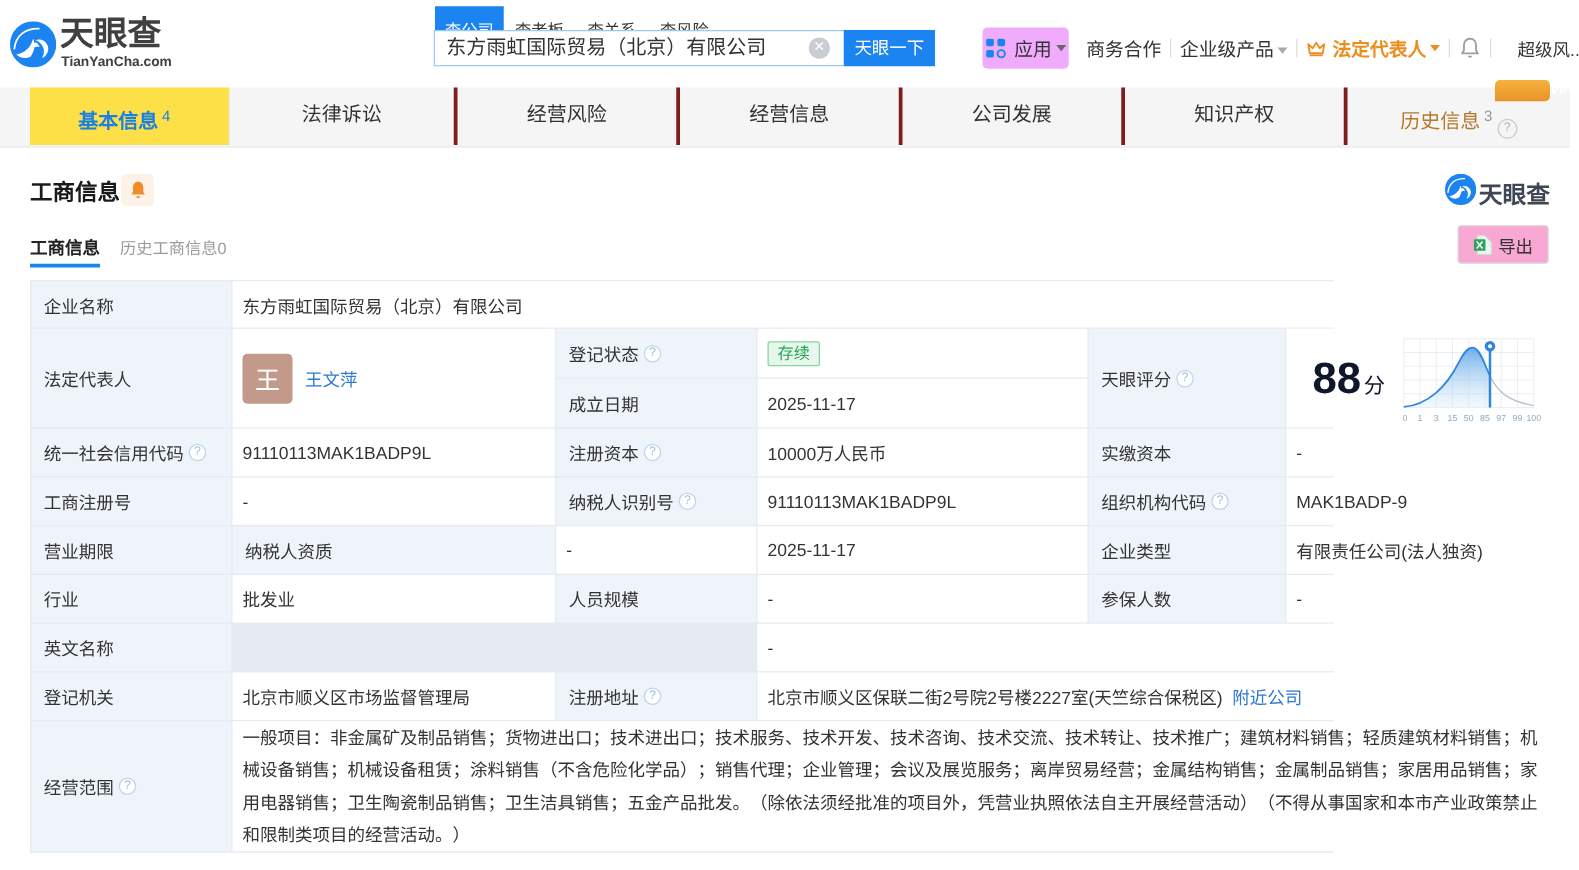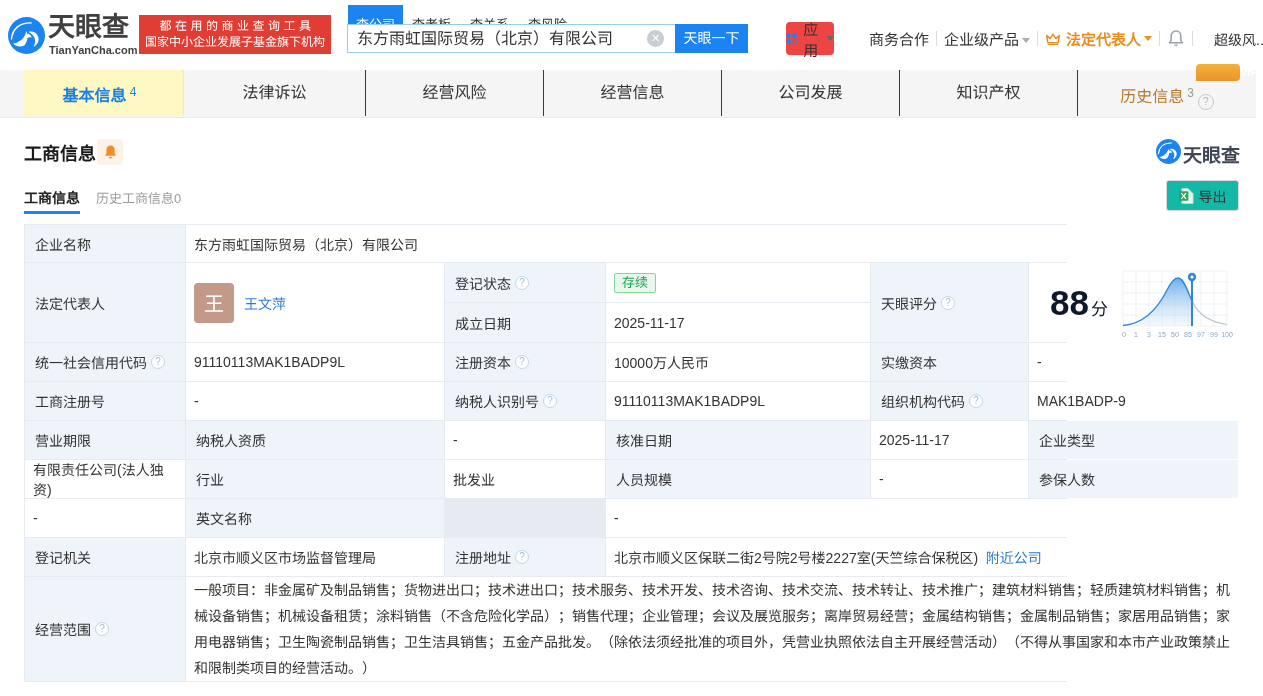--- a/index.html
+++ b/index.html
@@ -15,44 +15,44 @@
 .redbox .l1{padding-top:5px;font-size:12px;letter-spacing:3.5px;padding-left:4px;white-space:nowrap;}
 .redbox .l2{padding-top:4px;font-size:12px;letter-spacing:0;white-space:nowrap;}
 .stabs{position:absolute;left:348px;top:5px;height:20px;font-size:13px;}
 .stab{display:inline-block;padding:3px 0;margin-left:19px;color:#333;}
 .stab.on{padding:9px 8px;margin-left:0;}
 .stab.t2{margin-left:9px;}
 .stab.on{background:#1b84f0;color:#fff;}
 .sinput{position:absolute;left:347px;top:24px;width:328px;height:29px;border:1px solid #9ec9ef;border-right:none;background:#fff;font-size:16px;color:#333;line-height:27px;padding-left:9px;}
 .sclear{position:absolute;left:647px;top:30px;width:17px;height:17px;border-radius:50%;background:#c9cdd4;color:#fff;font-size:11px;text-align:center;line-height:17px;}
 .sbtn{position:absolute;left:675px;top:24px;width:73px;height:29px;background:#1b84f0;color:#fff;font-size:14px;text-align:center;line-height:29px;}
-.appchip{position:absolute;left:786px;top:22px;width:48px;height:33px;background:#ef4444;border-radius:4px;display:flex;align-items:center;justify-content:center;font-size:15px;color:#333;}
+.appchip{position:absolute;left:786px;top:22px;width:69px;height:33px;background:#f0abfc;border-radius:4px;display:flex;align-items:center;justify-content:center;font-size:15px;color:#333;}
 .hmenu{position:absolute;left:860px;top:22px;height:33px;display:flex;align-items:center;font-size:15px;color:#333;white-space:nowrap;}
 .hsep{width:1px;height:15px;background:#dcdcdc;margin:0 7px;}
 .caret{display:inline-block;width:0;height:0;border-left:4.5px solid transparent;border-right:4.5px solid transparent;border-top:5px solid #666;margin-left:3px;vertical-align:2px;}
 .caret.lt{border-top-color:#aaa;}
 .caret.or{border-top-color:#ec8d1f;}
 .vipword{color:#ec8d1f;font-weight:bold;}
 
 #nav{position:absolute;left:0;top:70px;width:1256px;height:48px;background:#f5f5f6;border-bottom:1px solid #e9e9e9;}
-.ntab{position:absolute;top:0;height:46px;line-height:46px;text-align:center;font-size:16px;color:#333;border-right:1px solid #7f1d1d;}
-.ntab.on{background:#fef9c3;color:#1b7fe4;font-weight:bold;border-right:1px solid #e8e8e8;padding-right:8px;font-family:Liberation Mono, monospace;}
+.ntab{position:absolute;top:0;height:46px;line-height:46px;text-align:center;font-size:16px;color:#333;border-right:3px solid #7f1d1d;}
+.ntab.on{background:#fde047;color:#1b7fe4;font-weight:bold;border-right:1px solid #e8e8e8;padding-right:8px;}
 .sup{font-size:12px;font-weight:normal;vertical-align:5px;margin-left:3px;}
 .hist{color:#b7792e;}
 .vipbadge{position:absolute;left:1196px;top:-6px;width:37px;height:17px;background:linear-gradient(180deg,#f5b13c,#e8942b);border-radius:4px 4px 4px 0;color:#fff;font-size:11px;font-weight:bold;font-style:italic;text-align:center;line-height:17px;padding-left:44px;}
 .qmark{display:inline-block;width:14px;height:14px;border:1px solid #c9c9c9;border-radius:50%;color:#b5b5b5;font-size:10px;line-height:12px;text-align:center;vertical-align:-2px;margin-left:4px;background:#fff;}
 .qmark.b{border-color:#bed6ea;color:#9fc0da;}
 
 .title{position:absolute;left:24px;top:139px;font-size:18px;font-weight:bold;color:#1a1a1a;}
 .bellbadge{position:absolute;left:97px;top:139px;width:26px;height:26px;background:#fdf2e7;border-radius:4px;display:flex;align-items:center;justify-content:center;}
 .minilogo-cn{position:absolute;left:1183px;top:140px;font-size:19px;font-weight:bold;color:#3f4654;}
 .subtab1{position:absolute;left:24px;top:187px;font-size:14px;color:#222;font-weight:bold;}
 .subtab1 .uline{position:absolute;left:0;top:24px;width:56px;height:3px;background:#1b84f0;}
 .subtab2{position:absolute;left:96px;top:188px;font-size:13px;color:#9b9b9b;}
-.expbtn{position:absolute;left:1166px;top:180px;width:73px;height:31px;border:1px solid #d9d9d9;border-radius:3px;background:#14b8a6;display:flex;align-items:center;justify-content:center;font-size:14px;color:#333;}
+.expbtn{position:absolute;left:1166px;top:180px;width:73px;height:31px;border:1px solid #d9d9d9;border-radius:3px;background:#f9a8d4;display:flex;align-items:center;justify-content:center;font-size:14px;color:#333;}
 
 #tbl{position:absolute;left:24px;top:224px;width:1043px;background:#e6ebf1;border:1px solid #e6ebf1;display:grid;grid-template-columns:160px 258px 160px 264px 157px 209px;grid-template-rows:37px 39px 39px 38px 38px 38px 38px 38px 38px 104px;gap:1px;font-size:14px;}
 #tbl>div{background:#fff;display:flex;align-items:center;padding:0 8px;color:#333;}
 #tbl>div.lb{background:#eef4fa;padding:0 10px;}
 .sp2{grid-row:span 2;}
 .cspan5{grid-column:2/7;}
 .cspan3{grid-column:4/7;}
 .lnk{color:#2e7ad0;text-decoration:none;}
 .avatar{width:40px;height:40px;background:#c3998a;border-radius:4px;color:#fff;font-size:20px;display:flex;align-items:center;justify-content:center;margin-right:10px;}
 .tag-g{display:inline-block;height:20px;line-height:18px;padding:0 7px;background:#e8f7ec;border:1px solid #84d69d;border-radius:2px;color:#23a757;font-size:13px;}
@@ -66,24 +66,20 @@
     <circle cx="24" cy="24" r="24" fill="#1b84f0"></circle>
     <g>
       <path d="M4.5 28.5 C6 15 15.5 7.2 30 7.6" stroke="#fff" stroke-width="1.8" fill="none" stroke-linecap="round"></path>
       <path d="M6.5 34.5 C15.5 33 21.5 27.5 24 18 C26.5 24 25.8 30.5 21.5 36.5 C16.5 39.5 10.8 38.5 6.5 34.5 Z" fill="#fff"></path>
       <path d="M26.5 19.5 C32 17.5 37.5 20.5 39.3 25.8 C40.8 31 38 36.5 33 38.5 C35.5 34.5 36 30 34 26.2 C32.5 23.3 30 21 26.5 19.5 Z" fill="#fff"></path>
       <path d="M26.8 21.8 C23.5 23.2 21.5 26 21.3 29.8 C23.8 26.8 27 25.8 30.8 26.8 C30 24.6 28.7 22.9 26.8 21.8 Z" fill="#fff"></path>
     </g>
   </svg>
   <div class="logo-cn">天眼查</div>
   <div class="logo-en">TianYanCha.com</div>
-  <div class="redbox">
-      <div class="l1">都在用的商业查询工具</div>
-      <div class="l2">国家中小企业发展子基金旗下机构</div>
-    </div>
   <div class="stabs"><span class="stab on">查公司</span><span class="stab t2">查老板</span><span class="stab">查关系</span><span class="stab">查风险</span></div>
   <div class="sinput">东方雨虹国际贸易（北京）有限公司</div>
   <div class="sclear">✕</div>
   <div class="sbtn">天眼一下</div>
   <div class="appchip">
     <svg width="17" height="17" viewBox="0 0 18 18" style="margin-right:6px">
       <rect x="1" y="1" width="6.5" height="6.5" rx="1.5" fill="#1b84f0"></rect>
       <rect x="10.5" y="1" width="6.5" height="6.5" rx="1.5" fill="#1b84f0"></rect>
       <rect x="1" y="10.5" width="6.5" height="6.5" rx="1.5" fill="#1b84f0"></rect>
       <circle cx="13.75" cy="13.75" r="3.1" fill="none" stroke="#1b84f0" stroke-width="1.6"></circle>
@@ -170,21 +166,20 @@
   <div>-</div>
   <div class="lb">工商注册号</div>
   <div>-</div>
   <div class="lb">纳税人识别号<span class="qmark b">?</span></div>
   <div>91110113MAK1BADP9L</div>
   <div class="lb">组织机构代码<span class="qmark b">?</span></div>
   <div>MAK1BADP-9</div>
   <div class="lb">营业期限</div>
   <div class="lb">纳税人资质</div>
   <div>-</div>
-  <div class="lb">核准日期</div>
   <div>2025-11-17</div>
   <div class="lb">企业类型</div>
   <div>有限责任公司(法人独资)</div>
   <div class="lb">行业</div>
   <div>批发业</div>
   <div class="lb">人员规模</div>
   <div>-</div>
   <div class="lb">参保人数</div>
   <div>-</div>
   <div class="lb">英文名称</div>

